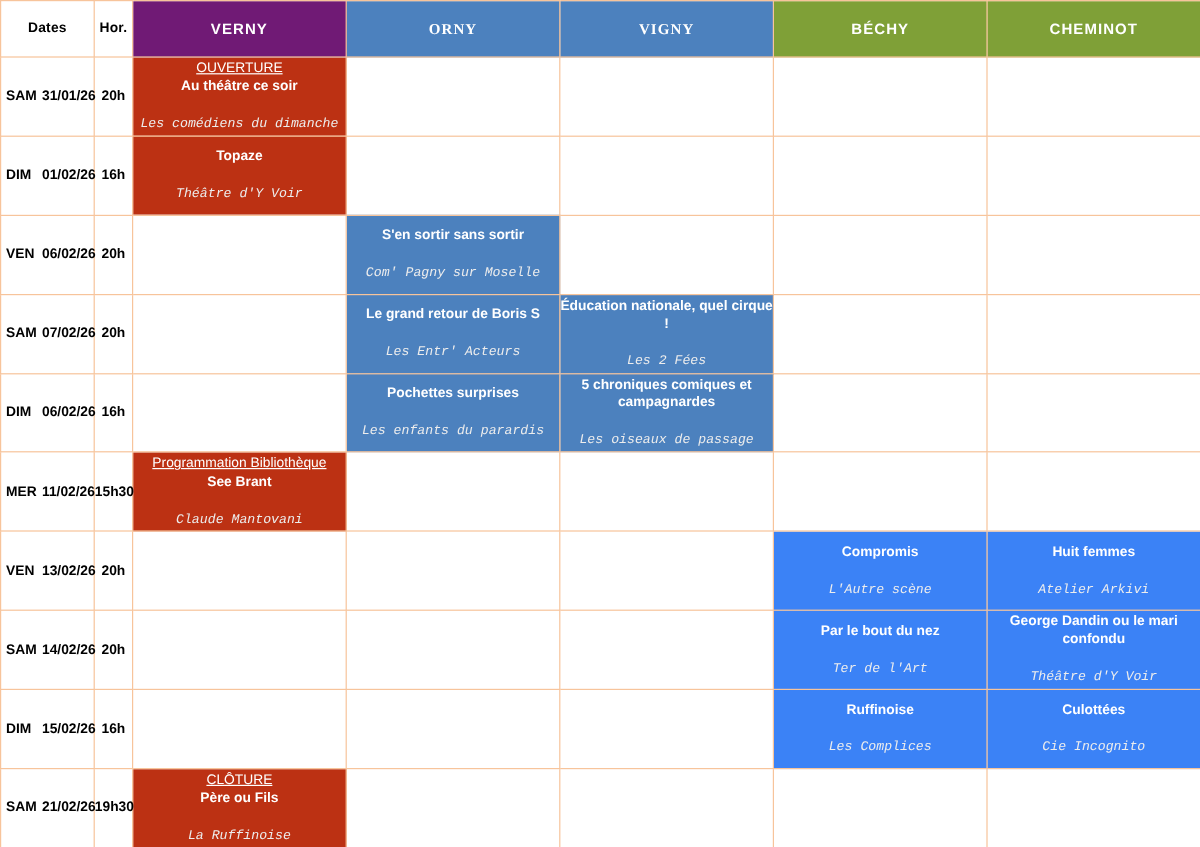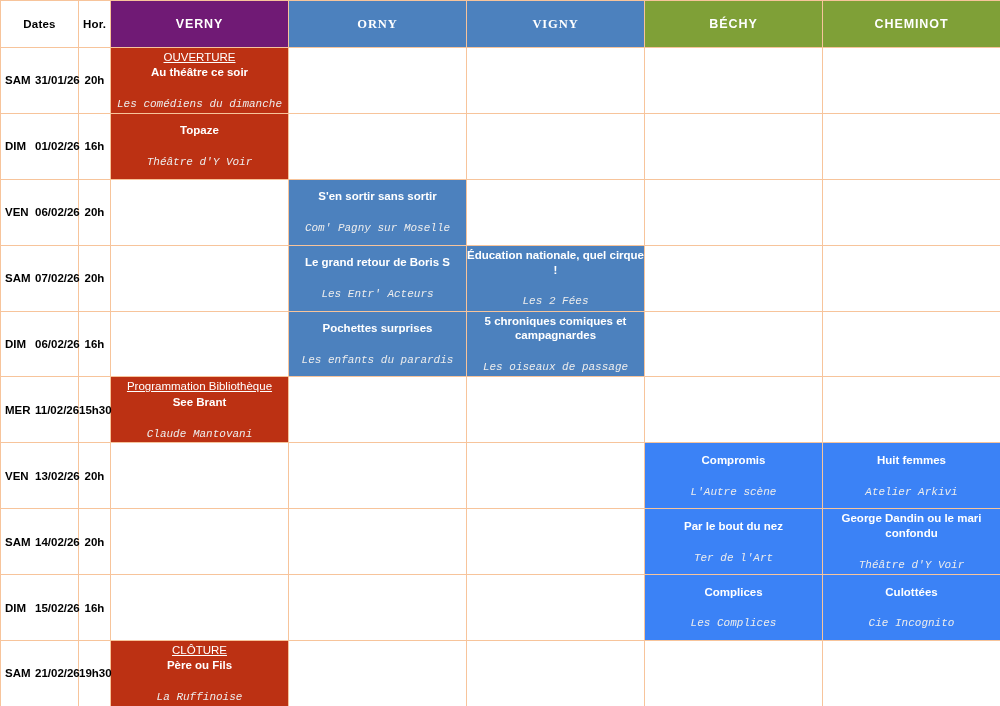--- a/index.html
+++ b/index.html
@@ -258,21 +258,21 @@
           <span class="show-company">Théâtre d'Y Voir</span>
         </td>
       </tr>
       <tr>
         <td class="date-cell"><span class="dow">DIM</span><span class="dnum">15/02/26</span></td>
         <td class="hour-cell">16h</td>
         <td class="empty-cell"></td>
         <td class="empty-cell"></td>
         <td class="empty-cell"></td>
         <td class="show-cell green">
-          <span class="show-title">Complices</span>
+          <span class="show-title">Ruffinoise</span>
           <span class="show-company">Les Complices</span>
         </td>
         <td class="show-cell green">
           <span class="show-title">Culottées</span>
           <span class="show-company">Cie Incognito</span>
         </td>
       </tr>
       <tr>
         <td class="date-cell"><span class="dow">SAM</span><span class="dnum">21/02/26</span></td>
         <td class="hour-cell">19h30</td>

